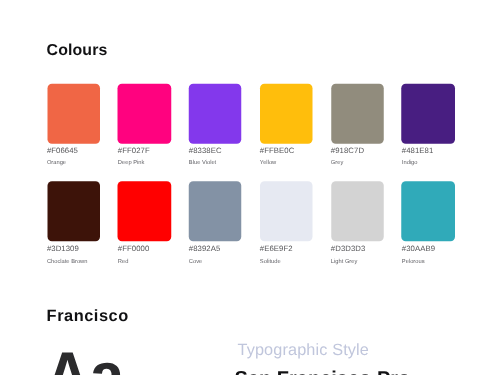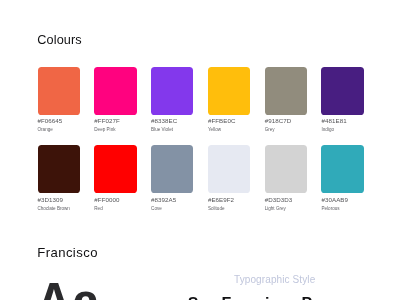--- a/index.html
+++ b/index.html
@@ -17,21 +17,21 @@
   .page {
     position: relative;
     width: 400px;
     height: 300px;
     transform: translateZ(0);
   }
 
   .section-title {
     position: absolute;
     left: 37.3px;
-    font-weight: normal;
+    font-weight: bold;
     color: #111113;
   }
   #colours-title { top: 33.9px; font-size: 12.7px; line-height: 12.7px; letter-spacing: 0.1px; }
   #typography-title { top: 246.0px; font-size: 13.1px; line-height: 13.1px; letter-spacing: 0.42px; }
 
   .swatch-grid {
     position: absolute;
     left: 37.5px;
     top: 67.1px;
     width: 327px;
@@ -67,26 +67,25 @@
     color: #2b2b2d;
     transform: scaleX(0.92);
     transform-origin: 0 0;
     white-space: nowrap;
   }
 
   .type-kicker {
     position: absolute;
     left: 190px;
     top: 275.6px;
-    font-size: 10px;
+    font-size: 13px;
     line-height: 7.7px;
     color: #c0c6dc;
     letter-spacing: 0.11px;
     white-space: nowrap;
-    margin-left: 44px;
   }
   .type-name {
     position: absolute;
     left: 187.7px;
     top: 296.2px;
     font-size: 16px;
     line-height: 16px;
     font-weight: bold;
     color: #111113;
     white-space: nowrap;

